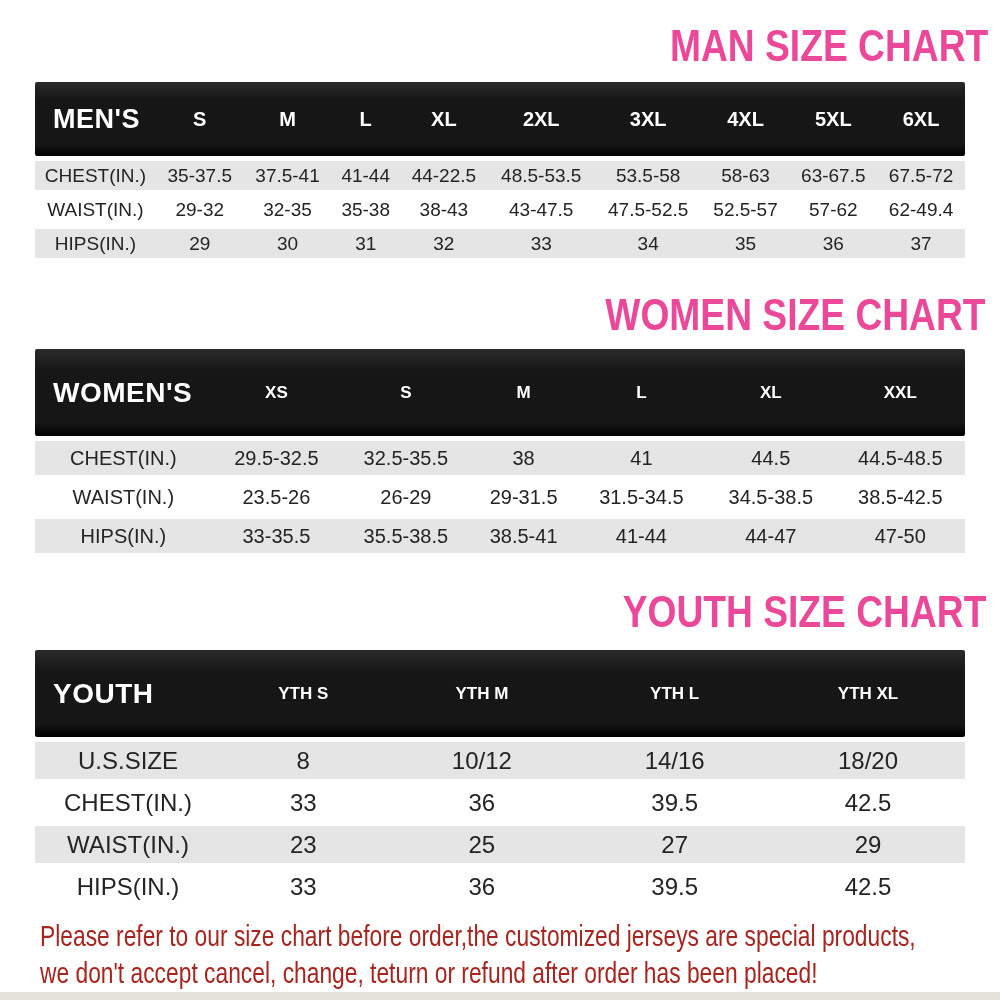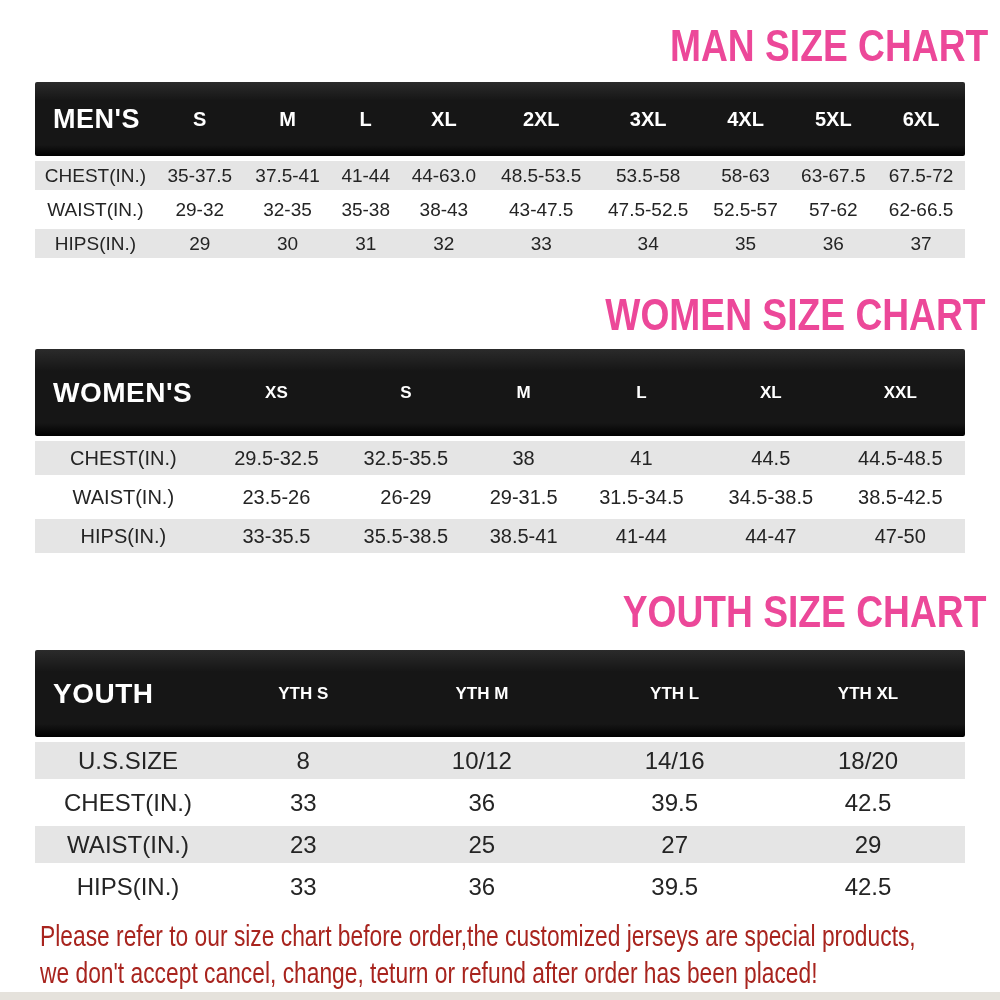--- a/index.html
+++ b/index.html
@@ -121,38 +121,38 @@
           <th>5XL</th>
           <th>6XL</th>
         </tr>
       </thead>
       <tbody>
         <tr>
           <td>CHEST(IN.)</td>
           <td>35-37.5</td>
           <td>37.5-41</td>
           <td>41-44</td>
-          <td>44-63.0</td>
+          <td>44-22.5</td>
           <td>48.5-53.5</td>
           <td>53.5-58</td>
           <td>58-63</td>
           <td>63-67.5</td>
           <td>67.5-72</td>
         </tr>
         <tr>
           <td>WAIST(IN.)</td>
           <td>29-32</td>
           <td>32-35</td>
           <td>35-38</td>
           <td>38-43</td>
           <td>43-47.5</td>
           <td>47.5-52.5</td>
           <td>52.5-57</td>
           <td>57-62</td>
-          <td>62-66.5</td>
+          <td>62-49.4</td>
         </tr>
         <tr>
           <td>HIPS(IN.)</td>
           <td>29</td>
           <td>30</td>
           <td>31</td>
           <td>32</td>
           <td>33</td>
           <td>34</td>
           <td>35</td>

